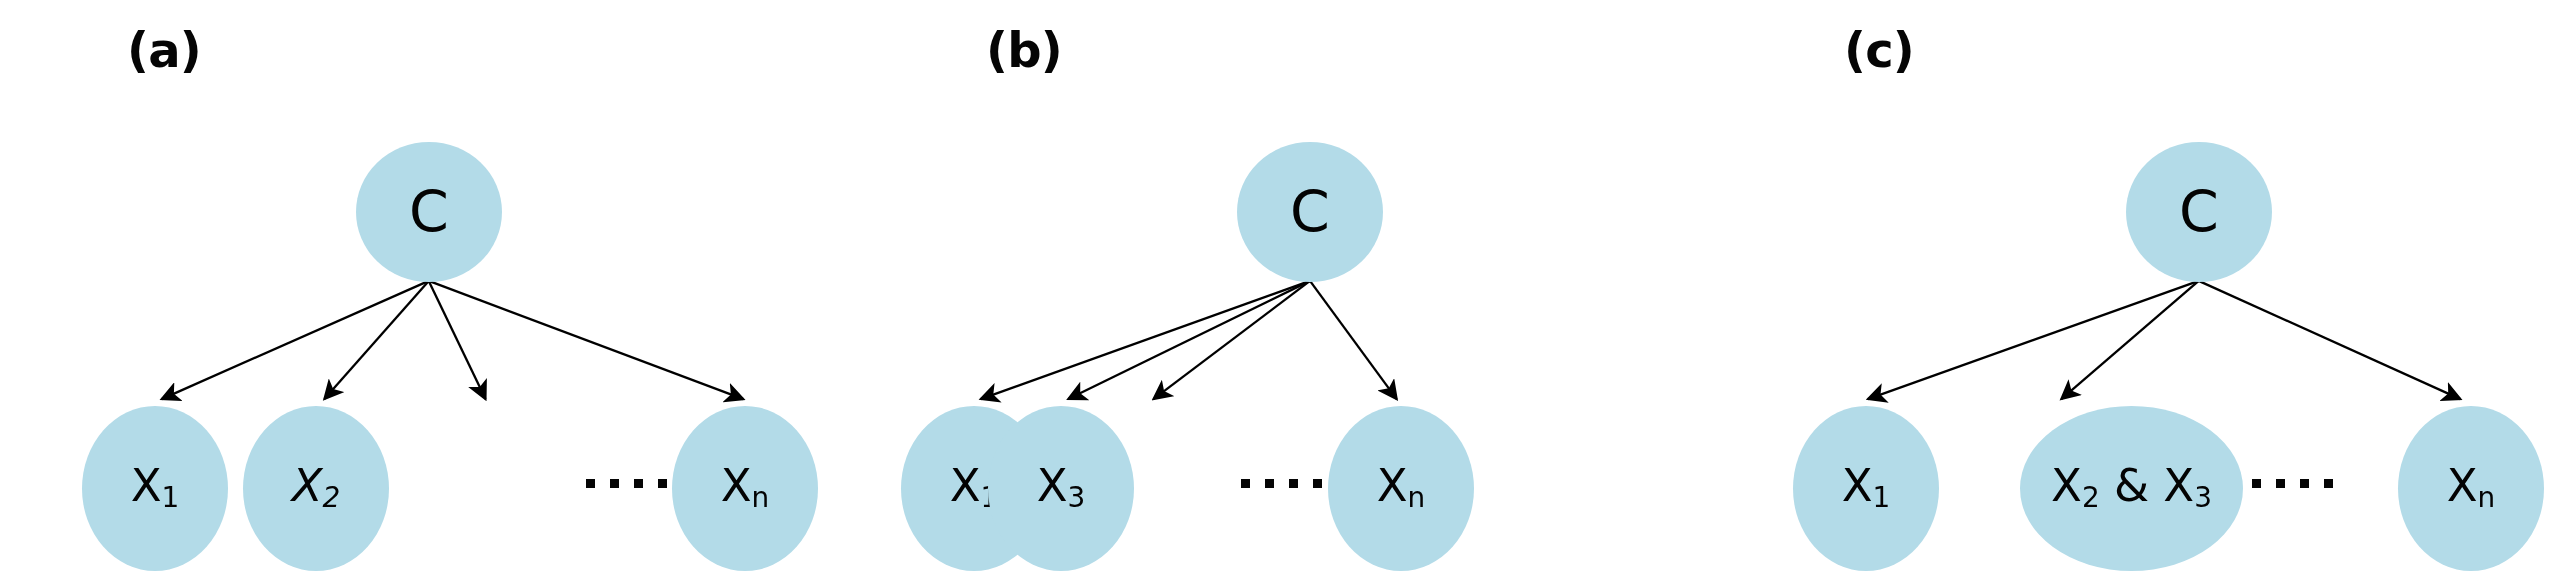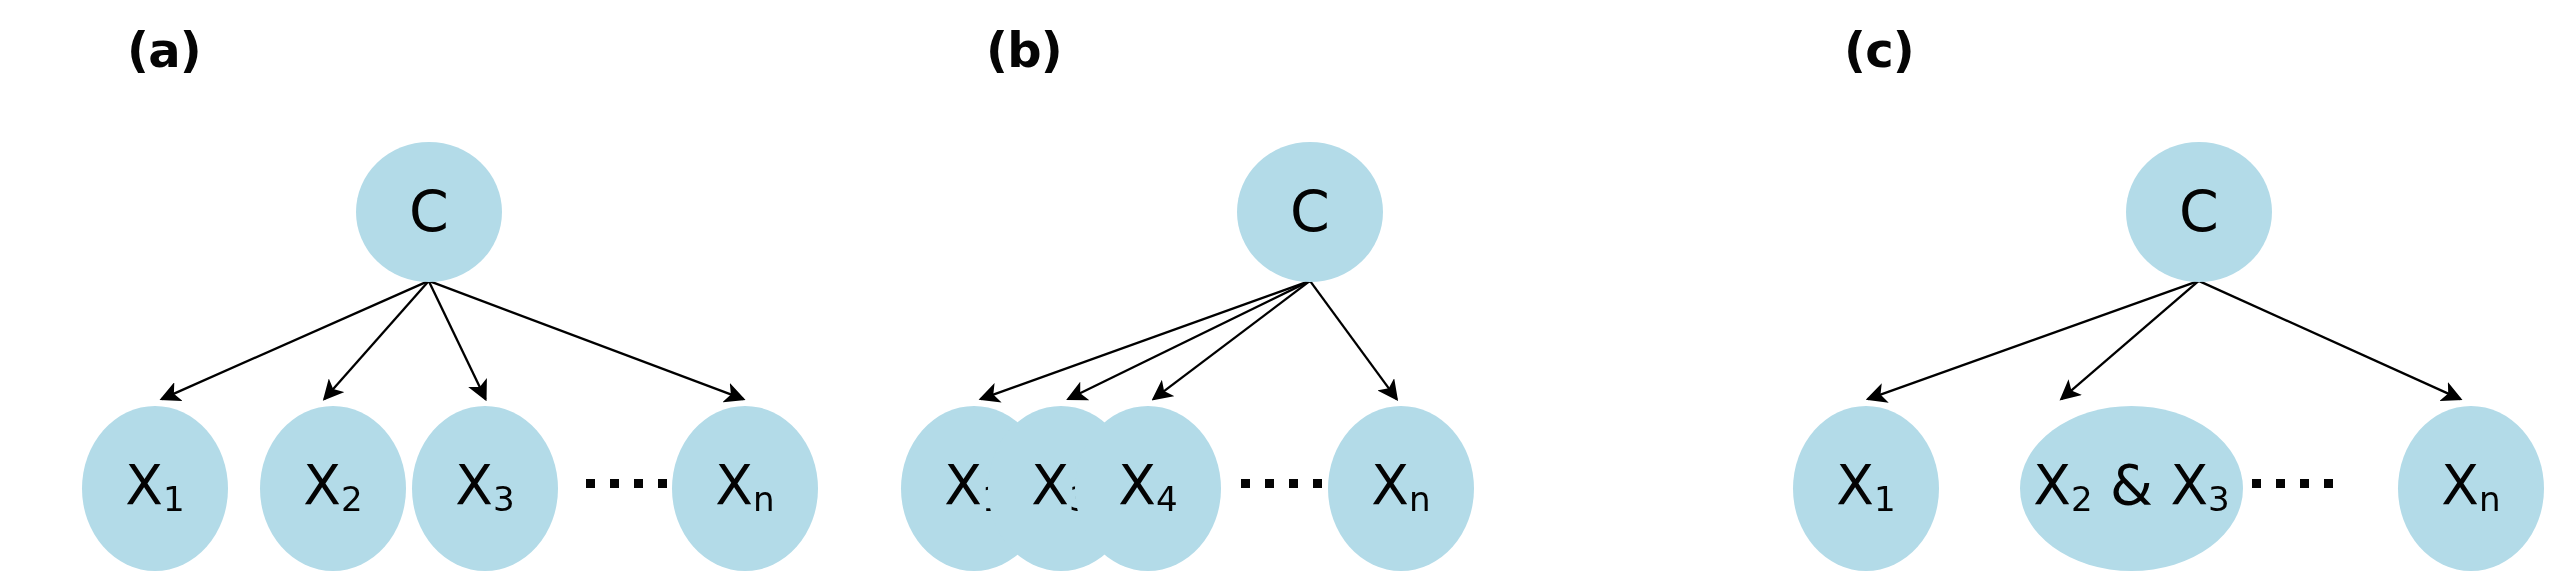--- a/index.html
+++ b/index.html
@@ -63,21 +63,21 @@
     font-weight: 400;
     color: #030303;
     white-space: nowrap;
     user-select: none;
   }
   .node-root .node-label {
     font-size: 57px;
     line-height: 57px;
   }
   .node-leaf .node-label {
-    font-size: 55px;
+    font-size: 45px;
     line-height: 55px;
   }
   .node-label sub {
     font-size: 0.62em;
     vertical-align: baseline;
     position: relative;
     top: 0.22em;
   }
   .ellipsis {
     position: absolute;
@@ -117,27 +117,24 @@
     </svg>
 
     <div class="node node-root" style="left:356px; top:142px; width:146px; height:140px;">
       <span class="node-label">C</span>
     </div>
 
     <div class="node node-leaf" style="left:82px; top:406px; width:146px; height:165px;">
       <span class="node-label"><span>X</span><sub>1</sub></span>
     </div>
 
-    <div class="node node-leaf" style="left:260px; top:406px; width:146px; height:165px;">
+    <div class="node node-leaf" style="left:243px; top:406px; width:146px; height:165px;font-style:italic;">
       <span class="node-label"><span>X</span><sub>2</sub></span>
     </div>
 
-    <div class="node node-leaf" style="left:412px; top:406px; width:146px; height:165px;">
-      <span class="node-label"><span>X</span><sub>3</sub></span>
-    </div>
 
     <div class="ellipsis" style="left:586px; top:479px; width:81px;">
       <span></span>
       <span></span>
       <span></span>
       <span></span>
     </div>
 
     <div class="node node-leaf" style="left:672px; top:406px; width:146px; height:165px;">
       <span class="node-label"><span>X</span><sub>n</sub></span>
@@ -167,23 +164,20 @@
     </div>
 
     <div class="node node-leaf" style="left:42px; top:406px; width:146px; height:165px;">
       <span class="node-label"><span>X</span><sub>1</sub></span>
     </div>
 
     <div class="node node-leaf" style="left:129px; top:406px; width:146px; height:165px;">
       <span class="node-label"><span>X</span><sub>3</sub></span>
     </div>
 
-    <div class="node node-leaf" style="left:216px; top:406px; width:146px; height:165px;">
-      <span class="node-label"><span>X</span><sub>4</sub></span>
-    </div>
 
     <div class="ellipsis" style="left:382px; top:479px; width:81px;">
       <span></span>
       <span></span>
       <span></span>
       <span></span>
     </div>
 
     <div class="node node-leaf" style="left:469px; top:406px; width:146px; height:165px;">
       <span class="node-label"><span>X</span><sub>n</sub></span>

